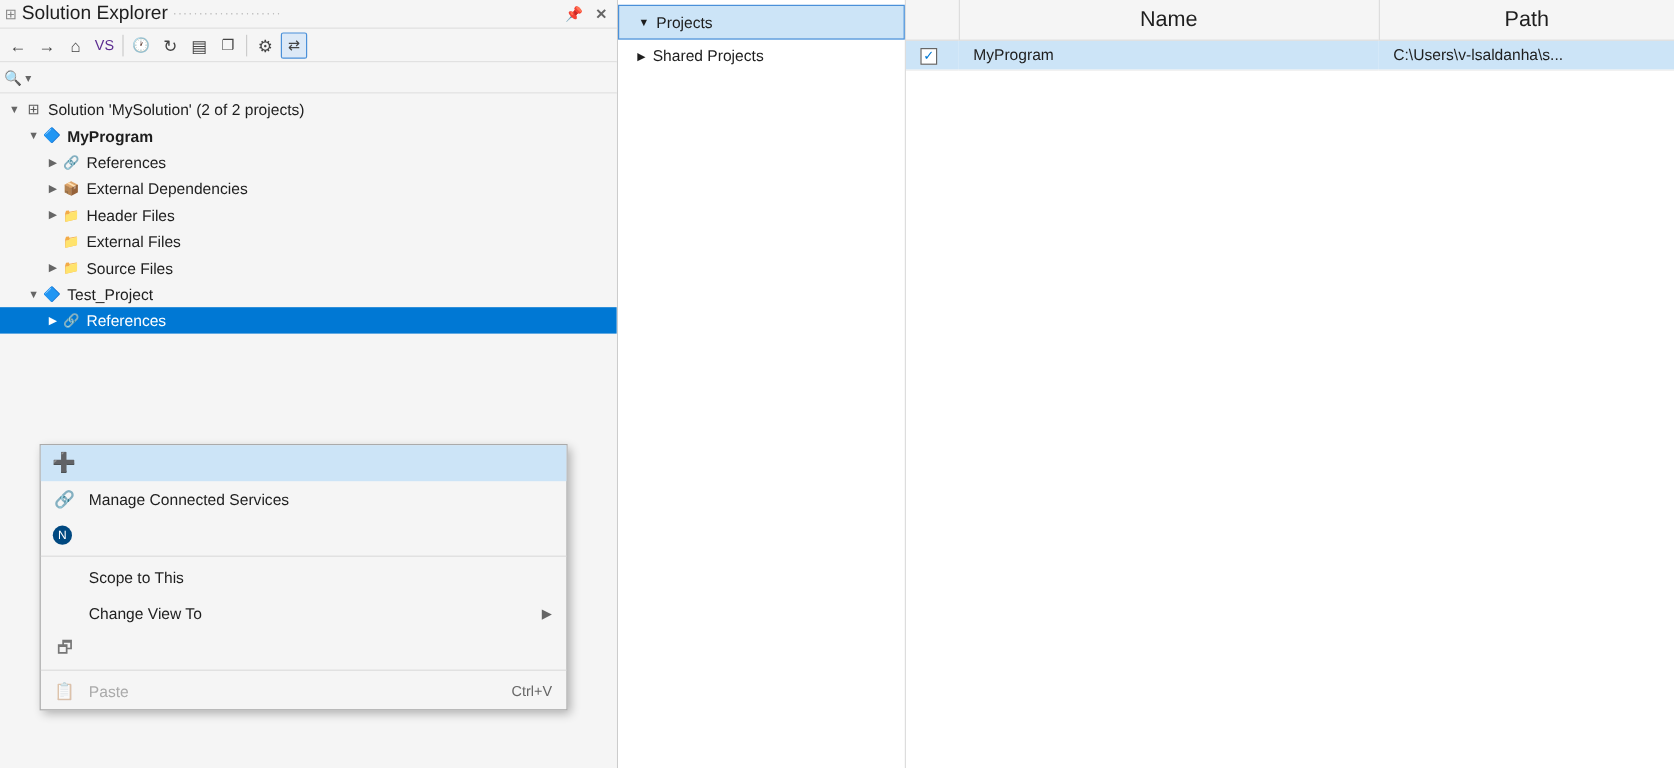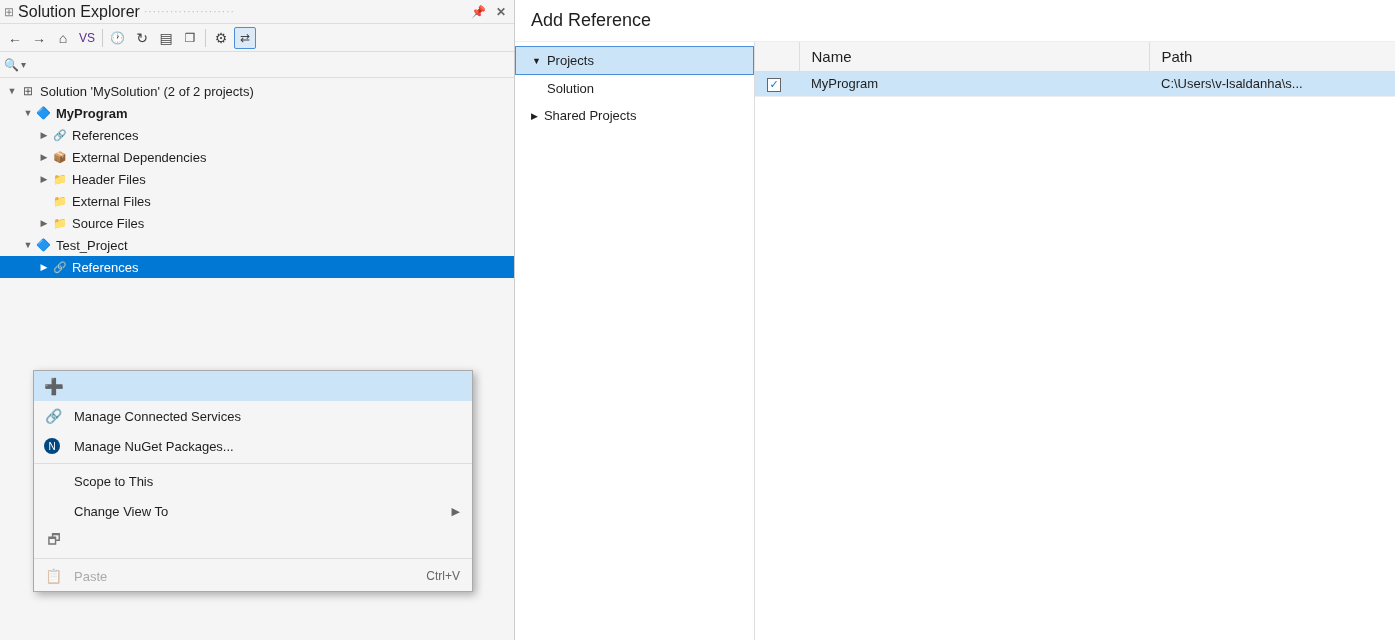--- a/index.html
+++ b/index.html
@@ -297,23 +297,23 @@
       border-collapse: collapse;
     }
 
     .ar-table thead tr {
       background: #f5f5f5;
       border-bottom: 1px solid #ddd;
     }
 
     .ar-table th {
       padding: 6px 12px;
-      text-align: left;
+      text-align: center;
       font-weight: normal;
-      font-size: 15px;
+      font-size: 18px;
       color: #1e1e1e;
       border-right: 1px solid #ddd;
       cursor: pointer;
     }
 
     .ar-table th:last-child {
       border-right: none;
     }
 
     .ar-table tbody tr {
@@ -461,21 +461,20 @@
       <span class="ctx-icon" style="font-size:16px;">➕</span>
     </div>
 
     <div class="ctx-item">
       <span class="ctx-icon icon-connected" style="font-size:14px;">🔗</span>
       <span class="ctx-label">Manage Connected Services</span>
     </div>
 
     <div class="ctx-item">
       <span class="ctx-icon icon-nuget" style="font-size:14px; background:#004880; color:white; border-radius:50%; width:16px; height:16px; display:flex; align-items:center; justify-content:center; font-size:10px;">N</span>
-      <span class="ctx-label">Manage NuGet Packages...</span>
     </div>
 
     <div class="ctx-separator"></div>
 
     <div class="ctx-item">
       <span class="ctx-icon"></span>
       <span class="ctx-label">Scope to This</span>
     </div>
 
     <div class="ctx-item">
@@ -495,34 +494,30 @@
       <span class="ctx-label">Paste</span>
       <span class="ctx-shortcut">Ctrl+V</span>
     </div>
 
   </div>
 
 </div>
 
 <div class="add-reference">
 
-  <div class="ar-title">Add Reference</div>
 
   <div class="ar-body">
 
     <div class="ar-sidebar">
 
       <div class="ar-sidebar-item selected">
         <span style="font-size:9px;">▼</span>
         <span>Projects</span>
       </div>
 
-      <div class="ar-sidebar-item indented">
-        <span>Solution</span>
-      </div>
 
       <div class="ar-sidebar-item">
         <span style="font-size:9px;">▶</span>
         <span>Shared Projects</span>
       </div>
 
     </div>
 
     <div class="ar-content">
       <table class="ar-table">

